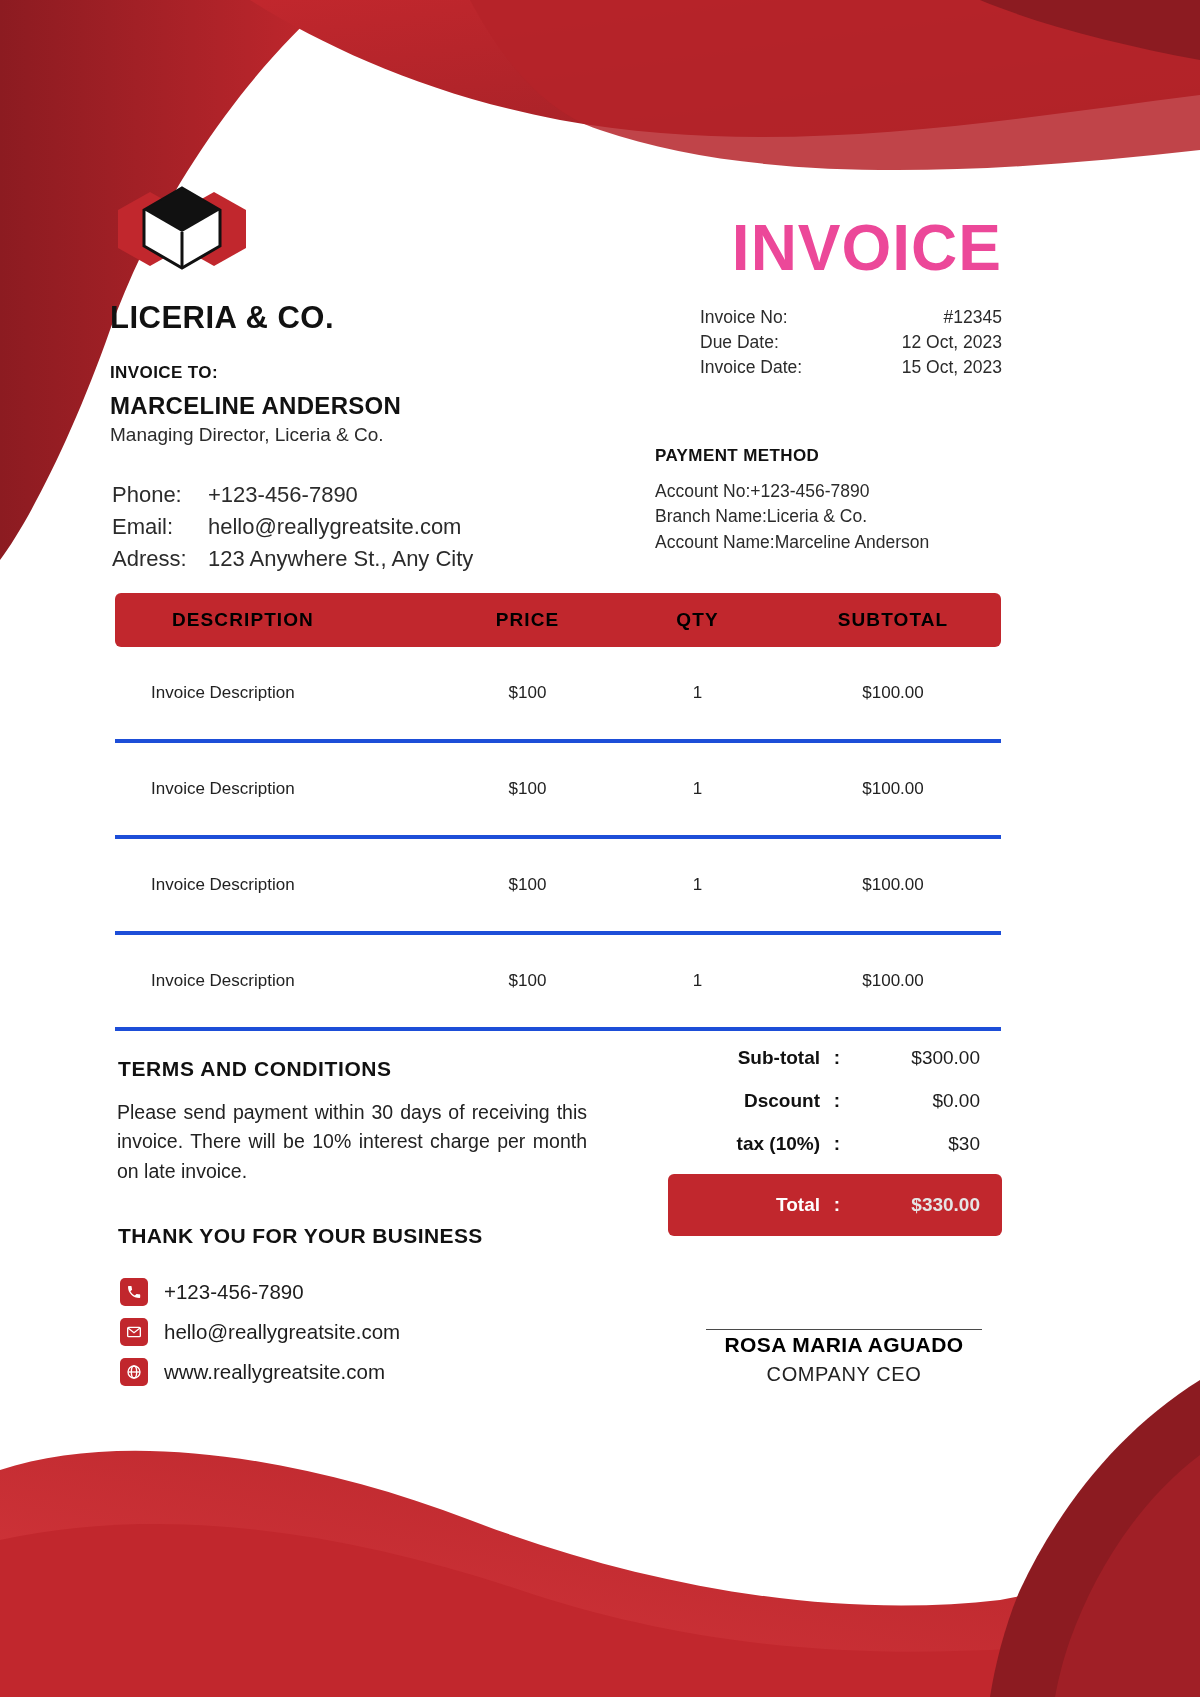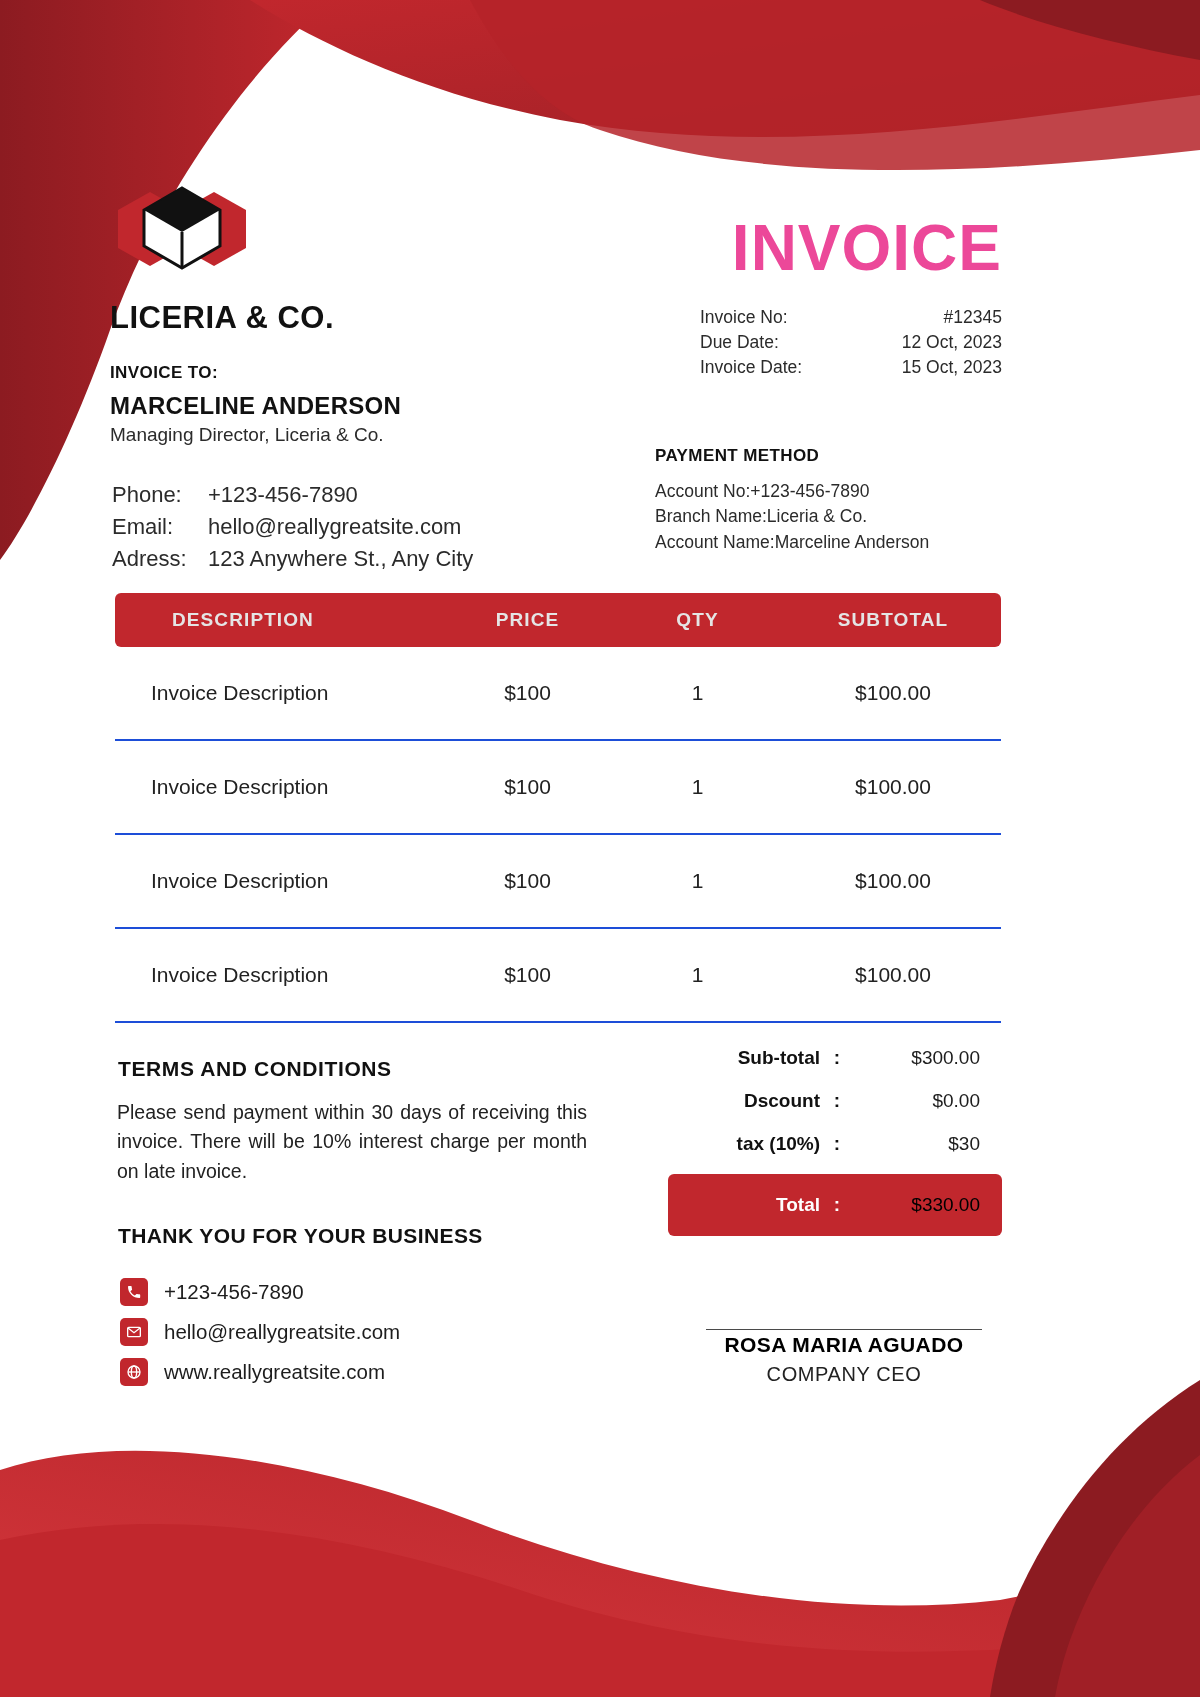--- a/index.html
+++ b/index.html
@@ -36,30 +36,30 @@
 
   .pay-title{position:absolute;left:655px;top:446px;font-size:17px;font-weight:bold;letter-spacing:0.4px;color:#111;}
   .pay-block{position:absolute;left:655px;top:479px;width:346px;font-size:17.5px;color:#2b2b2b;}
   .pay-row{display:flex;justify-content:flex-start;line-height:1.45;}
 
   
   .tbl{position:absolute;left:115px;top:593px;width:886px;}
   .thead{
     background:#c1272d;border-radius:6px;height:54px;
     display:flex;align-items:center;
-    color:#e5e5e5;font-weight:bold;font-size:19px;letter-spacing:1.1px;
+    color:#000000;font-weight:bold;font-size:19px;letter-spacing:1.1px;
   }
   .c-desc{width:330px;padding-left:57px;box-sizing:border-box;}
   .c-price{width:165px;text-align:center;}
   .c-qty{width:175px;text-align:center;}
   .c-sub{width:216px;text-align:center;}
   .trow{
     display:flex;align-items:center;height:92px;
-    font-size:21px;color:#222;
-    border-bottom:2px solid #1d4ed8;
+    font-size:17px;color:#222;
+    border-bottom:4px solid #1d4ed8;
   }
   .trow .c-desc{padding-left:36px;}
 
   
   .terms-title{position:absolute;left:118px;top:1057px;font-size:21px;font-weight:bold;letter-spacing:0.6px;color:#111;}
   .terms-body{position:absolute;left:117px;top:1098px;width:470px;font-size:19.5px;line-height:1.5;color:#222;text-align:justify;}
   .thanks{position:absolute;left:118px;top:1224px;font-size:21px;font-weight:bold;letter-spacing:0.4px;color:#111;}
 
   .foot-contacts{position:absolute;left:120px;top:1272px;}
   .fc-row{display:flex;align-items:center;height:39px;margin-bottom:1px;}
@@ -72,21 +72,21 @@
   
   .totals{position:absolute;left:668px;top:1036px;width:334px;}
   .tot-row{display:flex;align-items:center;height:43px;font-size:19px;}
   .tot-lbl{width:152px;text-align:right;font-weight:bold;color:#111;}
   .tot-colon{width:34px;text-align:center;font-weight:bold;color:#111;}
   .tot-val{flex:1;text-align:right;padding-right:22px;color:#1d1d1d;}
   .tot-total{
     background:#c1272d;border-radius:6px;height:62px;color:#fff;margin-top:9px;
   }
   .tot-total .tot-lbl,.tot-total .tot-colon{color:#fff;}
-  .tot-total .tot-val{color:#000000;font-weight:normal;}
+  .tot-total .tot-val{color:#e5e5e5;font-weight:bold;}
 
   .sig-line{position:absolute;left:706px;top:1329px;width:276px;height:1px;background:#4a4a4a;}
   .sig-name{position:absolute;left:706px;top:1333px;width:276px;text-align:center;font-size:21px;font-weight:bold;letter-spacing:0.4px;color:#000000;}
   .sig-role{position:absolute;left:706px;top:1363px;width:276px;text-align:center;font-size:20px;letter-spacing:0.6px;color:#222;}
 </style>
 </head>
 <body>
 
 <div class="page">
 

